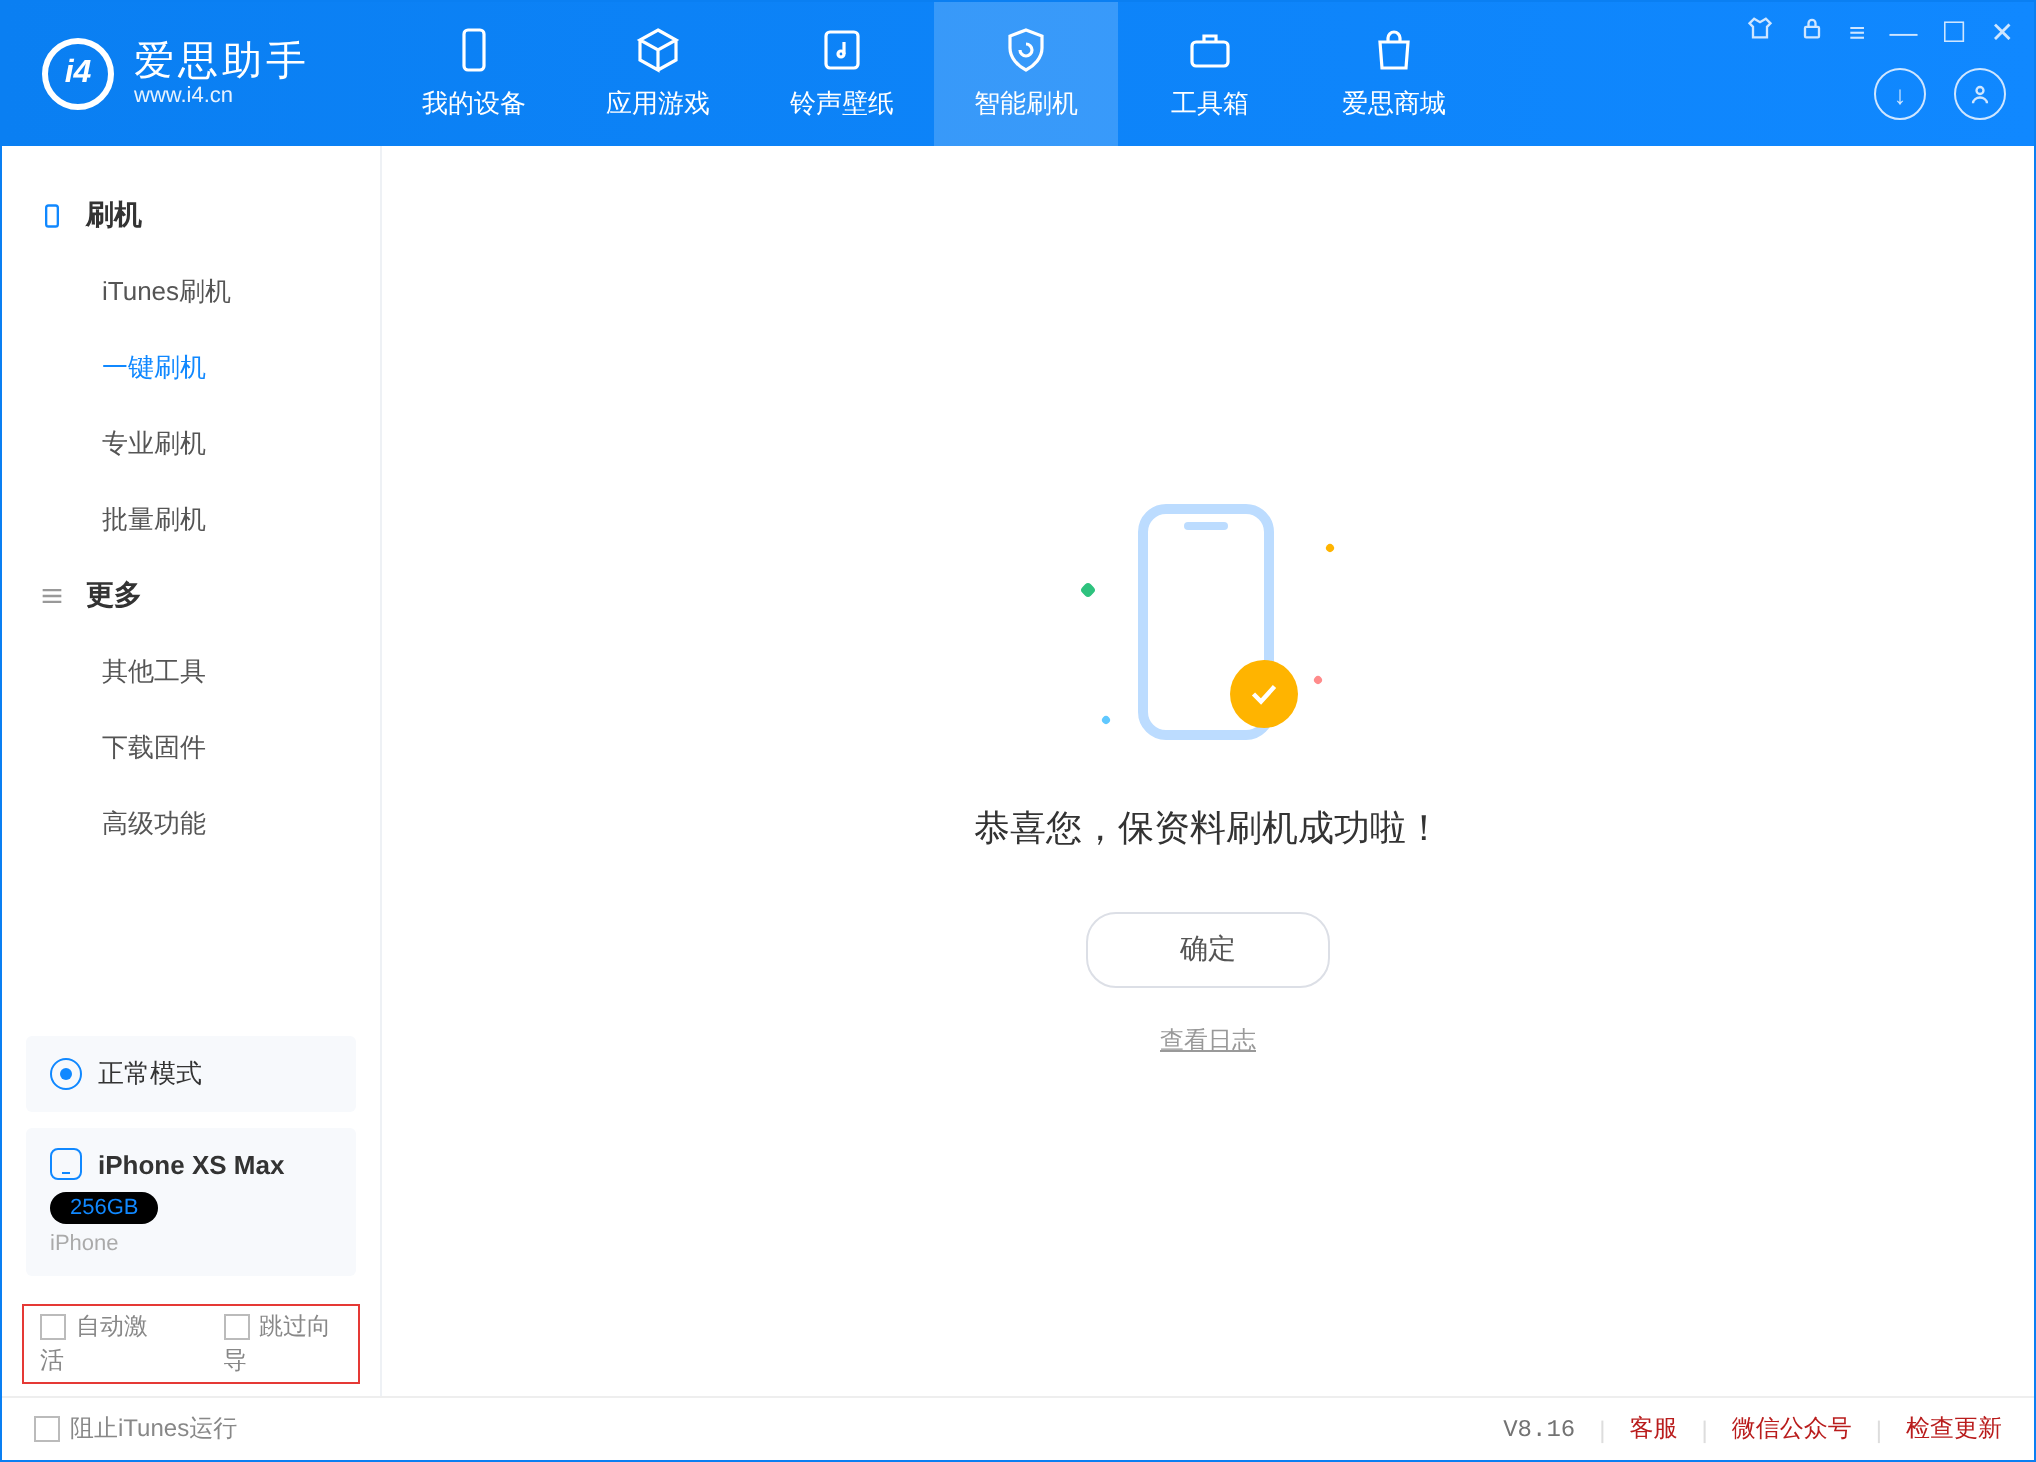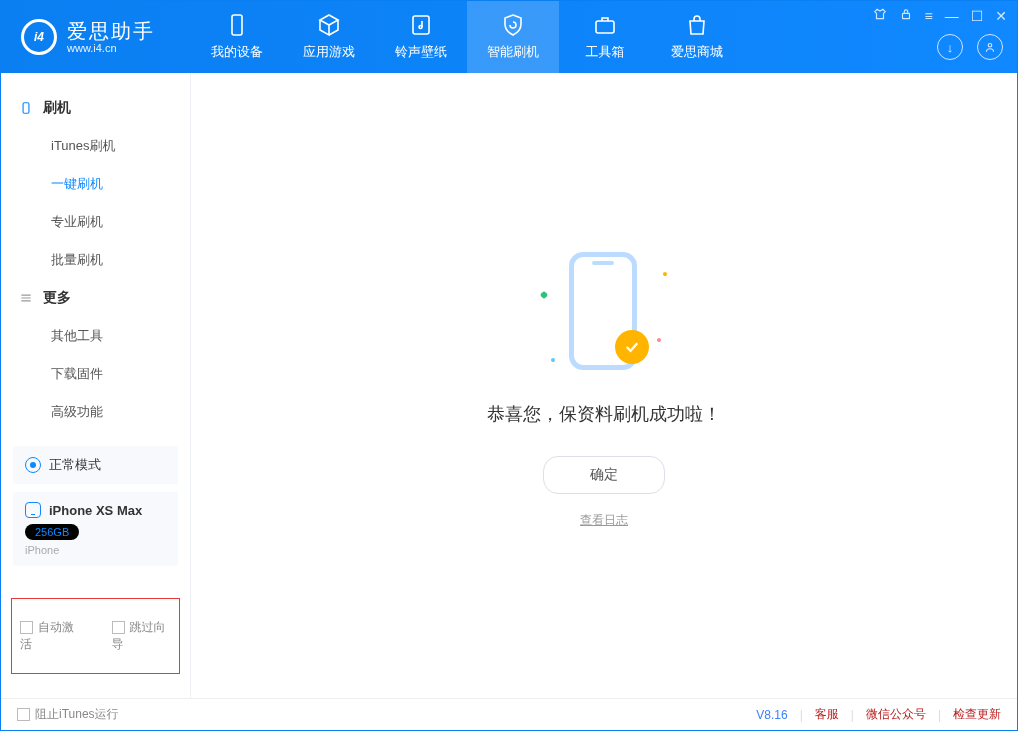--- a/index.html
+++ b/index.html
@@ -1,21 +1,21 @@
 <!DOCTYPE html>
 <html><head>
 <meta charset="utf-8">
 <style>
 * { margin: 0; padding: 0; box-sizing: border-box; font-family: "Microsoft YaHei", Arial, sans-serif; }
 body { background: #fff; width: 1018px; height: 731px; overflow: hidden; border: 1px solid #0a7ff2; }
 
 
 .header { height: 72px; background: linear-gradient(to right, #0a7ff2, #1088ff); display: flex; align-items: stretch; color: #fff; position: relative; }
 .logo-block { width: 190px; display: flex; align-items: center; padding-left: 20px; }
-.logo-circle { width: 36px; height: 36px; border: 3px solid #fff; border-radius: 50%; display: flex; align-items: center; justify-content: center; font-style: italic; font-weight: bold; font-size: 12px; color: #fff; margin-right: 10px; }
+.logo-circle { width: 36px; height: 36px; border: 3px solid #fff; border-radius: 50%; display: flex; align-items: center; justify-content: center; font-style: italic; font-weight: bold; font-size: 16px; color: #fff; margin-right: 10px; }
 .logo-text { display: flex; flex-direction: column; line-height: 1.1; }
 .logo-title { font-size: 20px; letter-spacing: 2px; }
 .logo-sub { font-size: 11px; opacity: .9; }
 .tabs { display: flex; align-items: stretch; justify-content: space-between; }
 .tab { width: 92px; display: flex; flex-direction: column; align-items: center; justify-content: center; cursor: pointer; font-size: 13px; gap: 6px; }
 .tab.active { background: rgba(255,255,255,.18); }
 .tab-icon { width: 24px; height: 24px; display: flex; align-items: center; justify-content: center; }
 .tab-icon svg { width: 24px; height: 24px; fill: none; stroke: #fff; stroke-width: 1.6; }
 .header-right { position: absolute; right: 0; top: 0; display: flex; flex-direction: column; align-items: flex-end; padding: 6px 10px 0 0; gap: 10px; }
 .win-row { display: flex; gap: 12px; align-items: center; }
@@ -33,21 +33,21 @@
 .side-spacer { flex: 1; }
 .mode-card { margin: 8px 12px; background: #f7f9fc; border-radius: 3px; padding: 10px 12px; display: flex; align-items: center; gap: 8px; font-size: 13px; color: #333; }
 .mode-dot { width: 16px; height: 16px; border: 1.5px solid #1088ff; border-radius: 50%; position: relative; }
 .mode-dot::after { content: ""; position: absolute; width: 6px; height: 6px; background: #1088ff; border-radius: 50%; left: 50%; top: 50%; transform: translate(-50%,-50%); }
 .dev-card { margin: 0 12px 8px; background: #f7f9fc; border-radius: 3px; padding: 10px 12px; font-size: 13px; color: #333; }
 .dev-top { display: flex; align-items: center; gap: 8px; font-weight: 600; }
 .dev-ico { width: 16px; height: 16px; border: 1.5px solid #1088ff; border-radius: 4px; position: relative; }
 .dev-ico::after { content:""; position:absolute; left:50%; bottom:2px; width:4px; height:1.5px; background:#1088ff; transform:translateX(-50%); }
 .badge { display: inline-block; margin-top: 6px; background: #000000; color: #1088ff; font-size: 11px; padding: 2px 10px; border-radius: 999px; }
 .dev-sub { font-size: 11px; color: #aaa; margin-top: 4px; }
-.opt-row { border: 1.5px solid #e53935; margin: 24px 10px; padding: 20px 8px; display: flex; gap: 32px; align-items: center; font-size: 12px; color: #888; }
+.opt-row { border: 1.5px solid #e53935; margin: 6px 10px; padding: 2px 8px; display: flex; gap: 32px; align-items: center; font-size: 12px; color: #888; }
 .cb { width: 13px; height: 13px; border: 1px solid #bbb; display: inline-block; margin-right: 5px; vertical-align: middle; }
 
 
 .content { flex: 1; position: relative; display: flex; flex-direction: column; align-items: center; justify-content: center; }
 .illus { position: relative; width: 150px; height: 140px; margin-bottom: 20px; }
 .phone { position: absolute; left: 40px; top: 10px; width: 68px; height: 118px; border: 5px solid #bcdcff; border-radius: 14px; background: #fff; }
 .notch { position: absolute; top: 4px; left: 50%; transform: translateX(-50%); width: 22px; height: 4px; background: #bcdcff; border-radius: 3px; }
 .check-badge { position: absolute; right: 30px; bottom: 18px; width: 34px; height: 34px; background: #ffb400; border-radius: 50%; display: flex; align-items: center; justify-content: center; }
 .check-badge svg { width: 18px; height: 18px; stroke: #fff; stroke-width: 3; fill: none; }
 .spark { position: absolute; border-radius: 2px; transform: rotate(45deg); }
@@ -56,21 +56,21 @@
 .s3 { width: 4px; height: 4px; background: #60c8ff; left: 22px; bottom: 20px; }
 .s4 { width: 4px; height: 4px; background: #ff8b8b; right: 18px; bottom: 40px; }
 .msg { font-size: 18px; color: #333; margin-bottom: 30px; }
 .ok-btn { border: 1px solid #dcdfe6; background: #fff; padding: 9px 46px; font-size: 14px; color: #555; border-radius: 15px; cursor: pointer; margin-bottom: 18px; }
 .log-link { font-size: 12px; color: #999; text-decoration: underline; cursor: pointer; }
 
 
 .footer { height: 32px; border-top: 1px solid #eee; display: flex; align-items: center; font-size: 12px; color: #888; padding: 0 16px; }
 .footer .left { display: flex; align-items: center; gap: 6px; }
 .footer .right { margin-left: auto; display: flex; align-items: center; gap: 12px; }
-.version { color: #3b82f6; }
+.version { color: #737373; font-family: Liberation Mono, monospace; }
 .sep { color: #ddd; }
 .footer .link { color: #b91c1c; cursor: pointer; }
 </style>
 </head>
 <body>
 
 <div class="header">
   <div class="logo-block">
     <div class="logo-circle">i4</div>
     <div class="logo-text">

